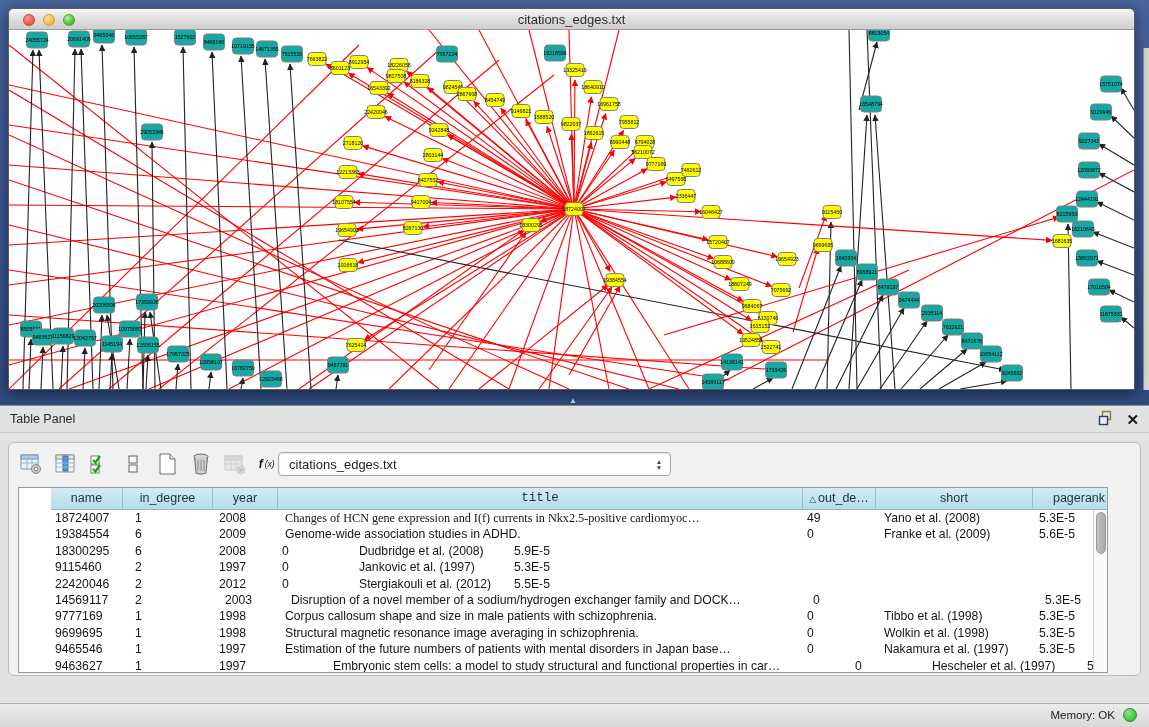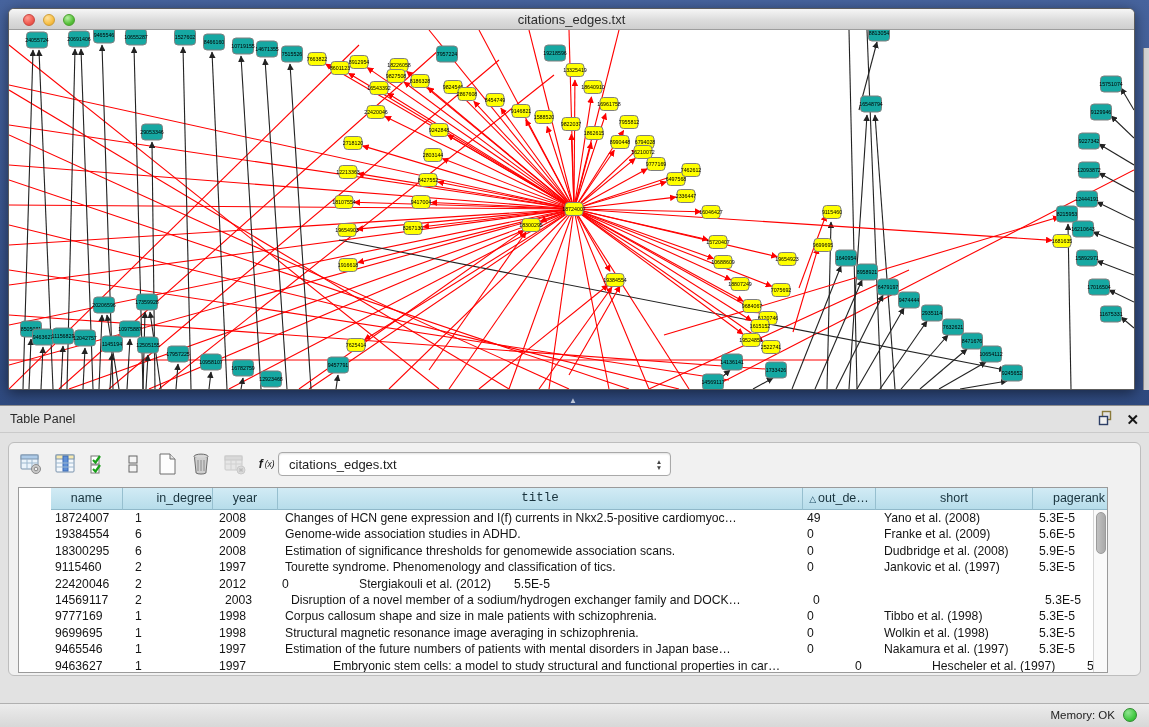--- a/index.html
+++ b/index.html
@@ -749,61 +749,59 @@
     <div id="combo">
       <span class="val">citations_edges.txt</span>
       <span class="stepper">
           <span>▲</span>
           <span>▼</span>
         </span>
     </div>
     <div id="grid">
       <div id="grid-header">
           <div class="hc" style="width: 72px;">name</div>
-          <div class="hc" style="width: 90px; text-align: right;">in_degree</div>
+          <div class="hc" style="width: 90px;">in_degree</div>
           <div class="hc" style="width: 65px;">year</div>
           <div class="hc" style="width: 525px; font-family: Liberation Mono, monospace;">title</div>
           <div class="hc" style="width: 73px;"><span class="sort-tri">△</span>out_de…</div>
           <div class="hc" style="width: 157px;">short</div>
           <div class="hc" style="width: 93px;">pagerank</div>
           <div class="hc filler" style="flex: 1 1 0%;"></div>
         </div>
       <div id="grid-body">
           <div class="gr">
             <div class="gc" style="width: 72px; padding-left: 4px;">18724007</div>
             <div class="gc" style="width: 90px; padding-left: 12px;">1</div>
             <div class="gc" style="width: 65px; padding-left: 6px;">2008</div>
-            <div class="gc" style="width: 525px; padding-left: 7px;">Changes of HCN gene expression and I(f) currents in Nkx2.5-positive cardiomyoc…</div>
+            <div class="gc" style="width: 525px; padding-left: 7px; font-family: Liberation Serif, serif;">Changes of HCN gene expression and I(f) currents in Nkx2.5-positive cardiomyoc…</div>
             <div class="gc" style="width: 73px; padding-left: 4px;">49</div>
             <div class="gc" style="width: 157px; padding-left: 8px;">Yano et al. (2008)</div>
             <div class="gc" style="width: 93px; padding-left: 6px;">5.3E-5</div>
           </div>
           <div class="gr">
             <div class="gc" style="width: 72px; padding-left: 4px;">19384554</div>
             <div class="gc" style="width: 90px; padding-left: 12px;">6</div>
             <div class="gc" style="width: 65px; padding-left: 6px;">2009</div>
             <div class="gc" style="width: 525px; padding-left: 7px;">Genome-wide association studies in ADHD.</div>
             <div class="gc" style="width: 73px; padding-left: 4px;">0</div>
             <div class="gc" style="width: 157px; padding-left: 8px;">Franke et al. (2009)</div>
             <div class="gc" style="width: 93px; padding-left: 6px;">5.6E-5</div>
           </div>
           <div class="gr">
             <div class="gc" style="width: 72px; padding-left: 4px;">18300295</div>
             <div class="gc" style="width: 90px; padding-left: 12px;">6</div>
             <div class="gc" style="width: 65px; padding-left: 6px;">2008</div>
-            <div class="gc" style="width: 525px; padding-left: 7px;">Estimation of significance thresholds for genomewide association scans.</div>
             <div class="gc" style="width: 73px; padding-left: 4px;">0</div>
             <div class="gc" style="width: 157px; padding-left: 8px;">Dudbridge et al. (2008)</div>
             <div class="gc" style="width: 93px; padding-left: 6px;">5.9E-5</div>
           </div>
           <div class="gr">
             <div class="gc" style="width: 72px; padding-left: 4px;">9115460</div>
             <div class="gc" style="width: 90px; padding-left: 12px;">2</div>
             <div class="gc" style="width: 65px; padding-left: 6px;">1997</div>
-            <div class="gc" style="width: 525px; padding-left: 7px;">Tourette syndrome. Phenomenology and classification of tics.</div>
             <div class="gc" style="width: 73px; padding-left: 4px;">0</div>
             <div class="gc" style="width: 157px; padding-left: 8px;">Jankovic et al. (1997)</div>
             <div class="gc" style="width: 93px; padding-left: 6px;">5.3E-5</div>
           </div>
           <div class="gr">
             <div class="gc" style="width: 72px; padding-left: 4px;">22420046</div>
             <div class="gc" style="width: 90px; padding-left: 12px;">2</div>
             <div class="gc" style="width: 65px; padding-left: 6px;">2012</div>
             <div class="gc" style="width: 73px; padding-left: 4px;">0</div>
             <div class="gc" style="width: 157px; padding-left: 8px;">Stergiakouli et al. (2012)</div>

